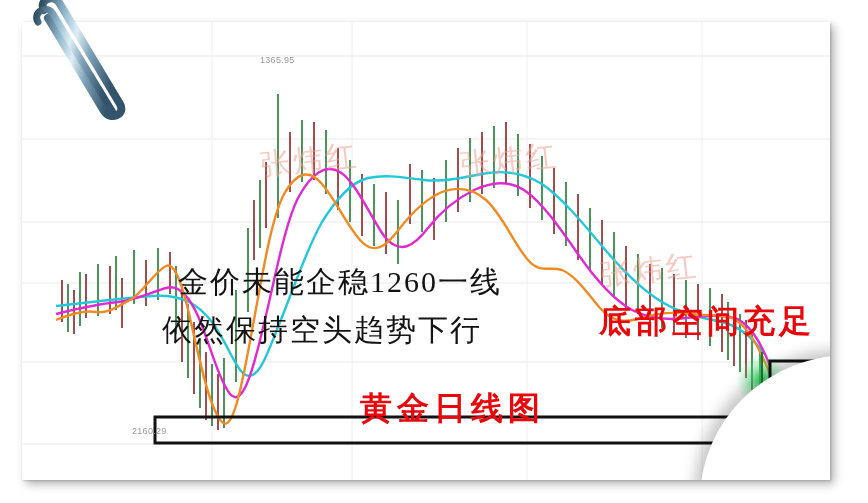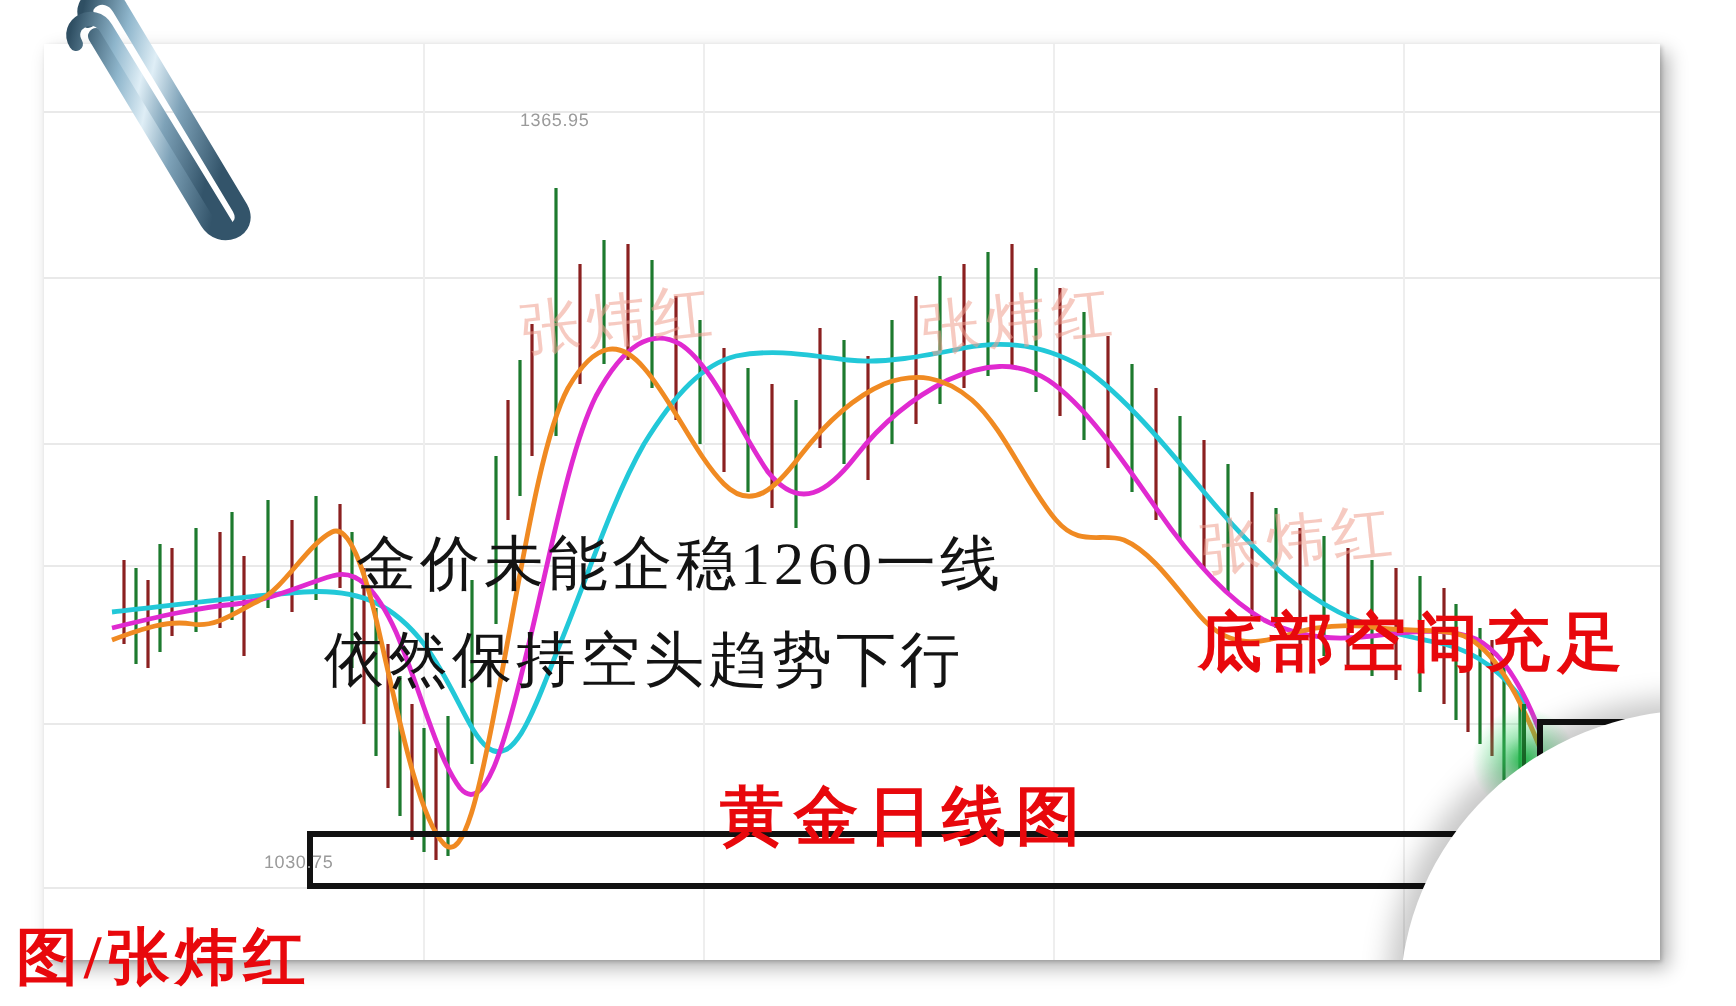--- a/index.html
+++ b/index.html
@@ -221,37 +221,36 @@
              C724,302 736,322 748,352"></path>
 
         <circle cx="740" cy="358" r="26" fill="url(#glow)"></circle>
         <line x1="740" y1="330" x2="740" y2="380" stroke="#1d7a2e" stroke-width="2"></line>
 
         <rect x="748" y="339" width="132" height="26" fill="none" stroke="#111111" stroke-width="3"></rect>
         <rect x="133" y="395" width="760" height="26" fill="none" stroke="#111111" stroke-width="3"></rect>
       </svg>
 
       <div class="pricetag" id="tag-high">1365.95</div>
-      <div class="pricetag" id="tag-low">1030.75</div>
+      <div class="pricetag" id="tag-low">2160.29</div>
 
       <div class="wm" id="wm1">张炜红</div>
       <div class="wm" id="wm2">张炜红</div>
       <div class="wm" id="wm3">张炜红</div>
 
       <div class="blktxt" id="blk1">金价未能企稳1260一线</div>
       <div class="blktxt" id="blk2">依然保持空头趋势下行</div>
       <div class="redtxt" id="right-red">底部空间充足</div>
       <div class="redtxt" id="bottom-red">黄金日线图</div>
     </div>
 
     <div id="curl"></div>
     <div id="curlmask"></div>
   </div>
 
-  <div id="credit">图/张炜红</div>
 
   <svg id="clip" viewBox="0 0 130 125">
     <defs>
       <linearGradient id="clipg" x1="0%" y1="0%" x2="100%" y2="30%">
         <stop offset="0%" stop-color="#2f4f63"></stop>
         <stop offset="28%" stop-color="#8fb6cc"></stop>
         <stop offset="48%" stop-color="#dfeef6"></stop>
         <stop offset="68%" stop-color="#7ea2b8"></stop>
         <stop offset="100%" stop-color="#33546a"></stop>
       </linearGradient>

